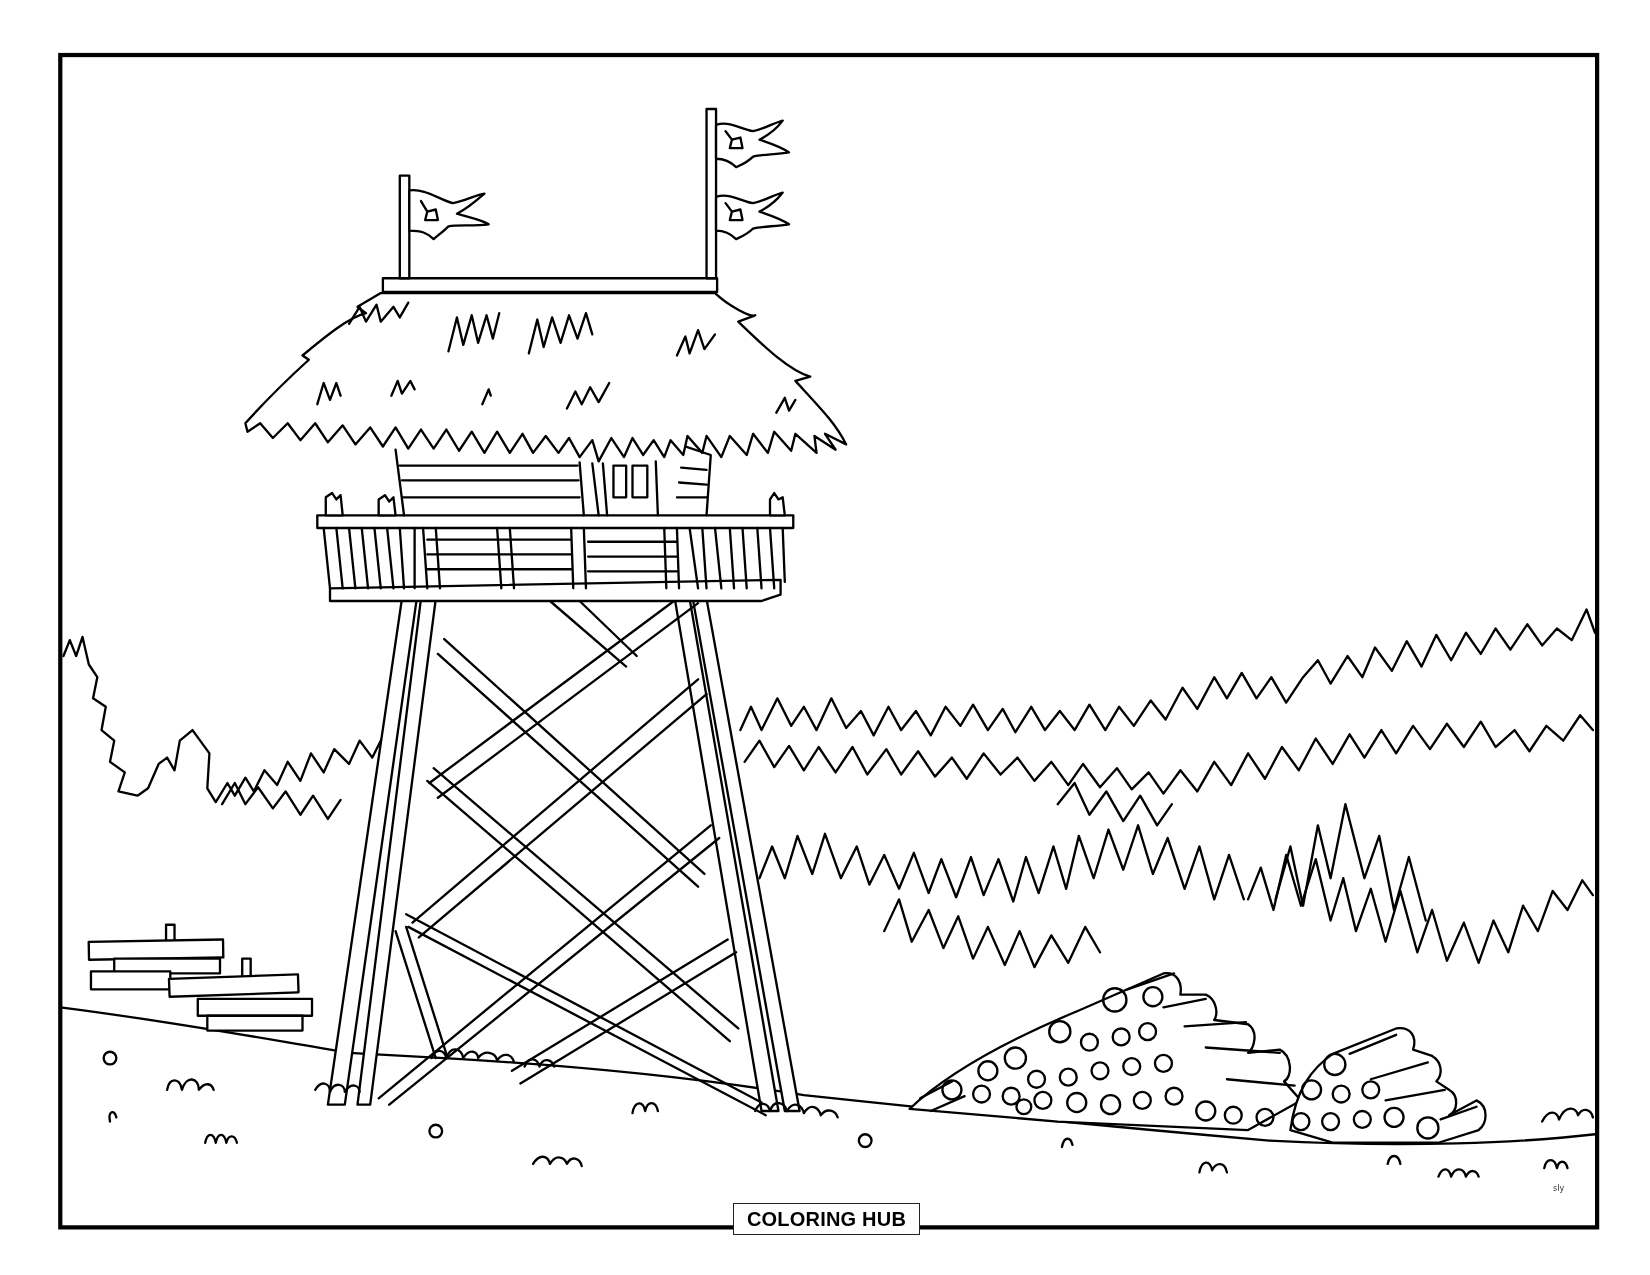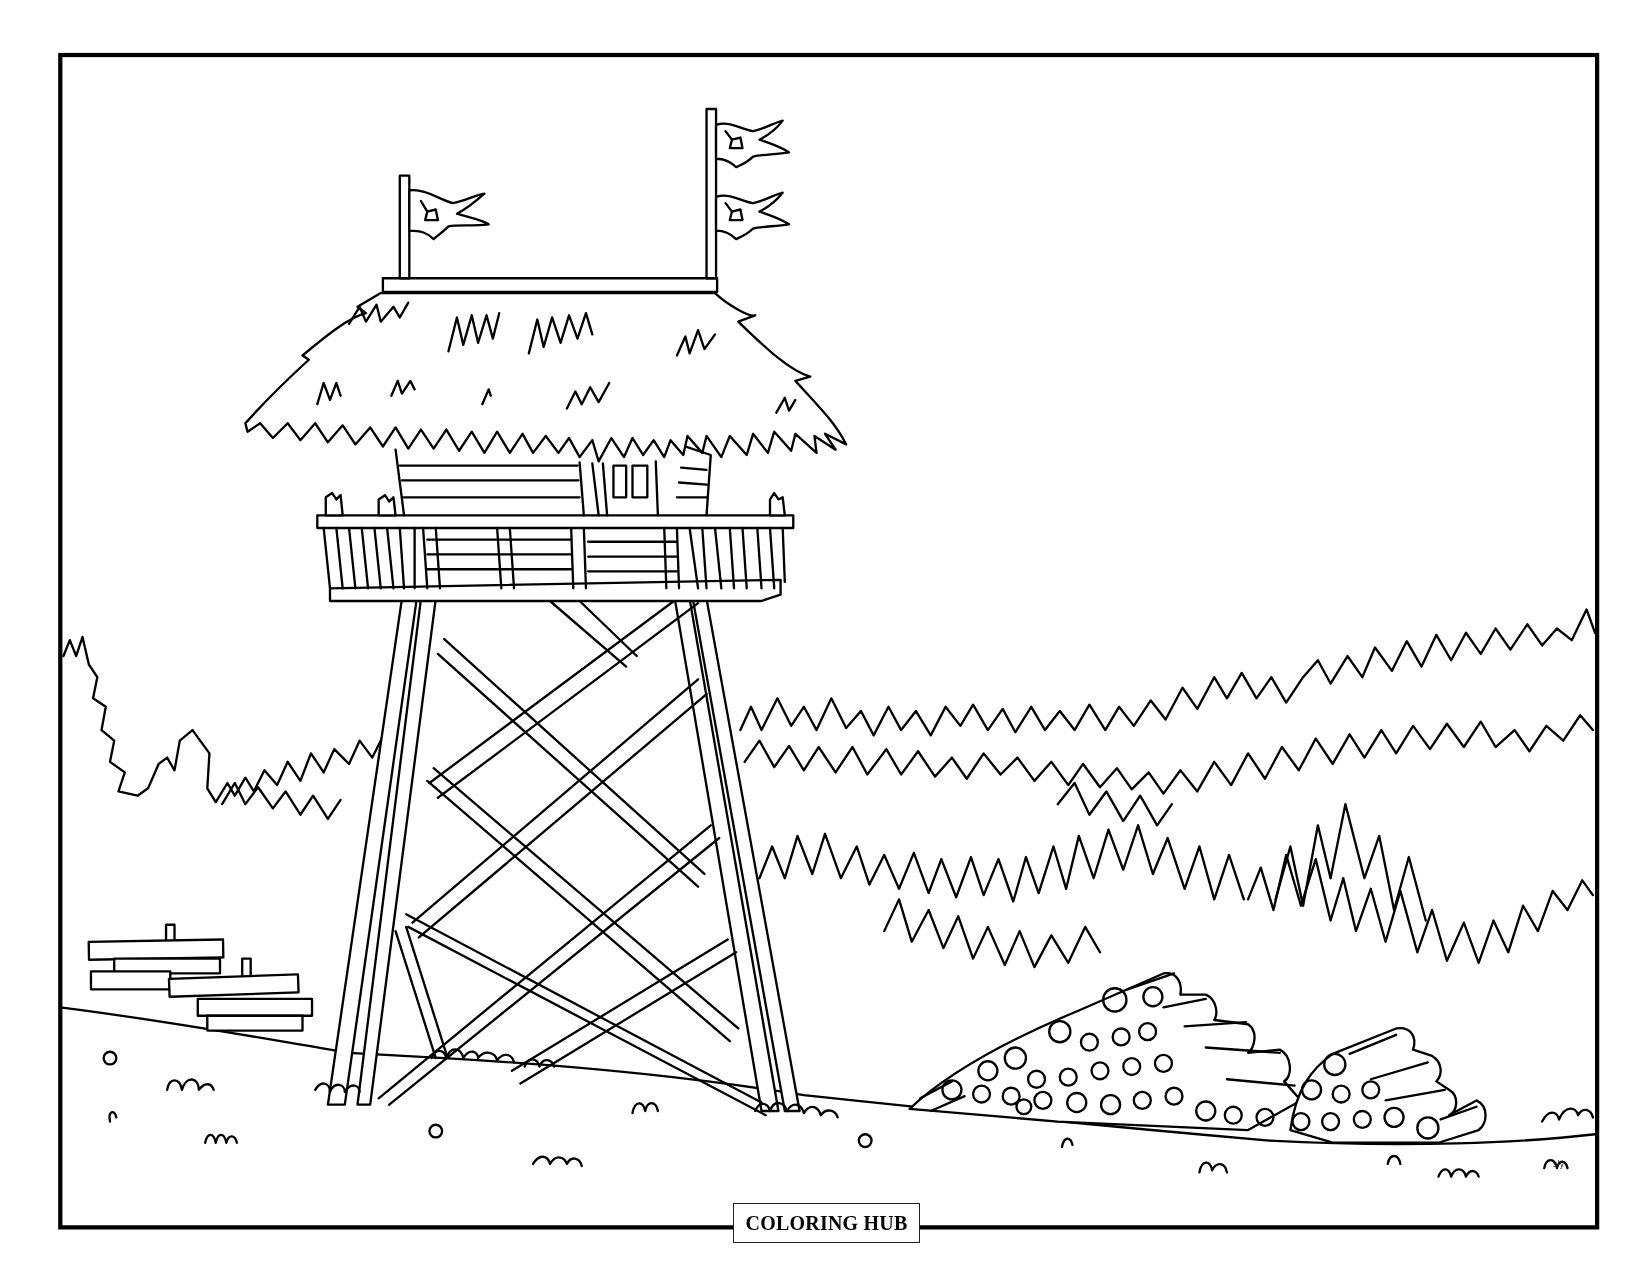--- a/index.html
+++ b/index.html
@@ -2,28 +2,28 @@
 <html><head>
   <meta charset="utf-8">
   <style>
     html, body { margin: 0; padding: 0; background: #ffffff; }
     body { width: 1650px; height: 1275px; position: relative; overflow: hidden; }
     #scene { position: absolute; left: 0; top: 0; width: 1650px; height: 1275px; }
     .ln { fill: none; stroke: #000; stroke-width: 2.2; stroke-linejoin: round; stroke-linecap: round; }
     .lnw { fill: #fff; stroke: #000; stroke-width: 2.2; stroke-linejoin: round; stroke-linecap: round; }
     .thick { fill: none; stroke: #000; stroke-width: 4; }
     .logo {
-      position: absolute; left: 733px; top: 1203px; width: 187px; height: 40px;
+      position: absolute; left: 733px; top: 1203px; width: 187px; height: 32px;
       background: #fff; border: 1.5px solid #222; box-sizing: border-box;
       display: flex; align-items: center; justify-content: center;
-      font-family: Liberation Serif, serif; font-weight: bold; font-size: 20px;
+      font-family: Liberation Sans, sans-serif; font-weight: bold; font-size: 20px;
       color: #000; letter-spacing: 0.2px;
     }
     .sig {
-      position: absolute; left: 1553px; top: 1160px;
+      position: absolute; left: 1553px; top: 1184px;
       font-family: "DejaVu Sans", sans-serif; font-size: 8px; color: #333;
     }
   </style>
 </head>
 <body>
 
 <svg id="scene" viewBox="0 0 1560 1205" preserveAspectRatio="none" xmlns="http://www.w3.org/2000/svg">
 
   <rect x="57" y="52" width="1453" height="1108" class="thick"></rect>
 

